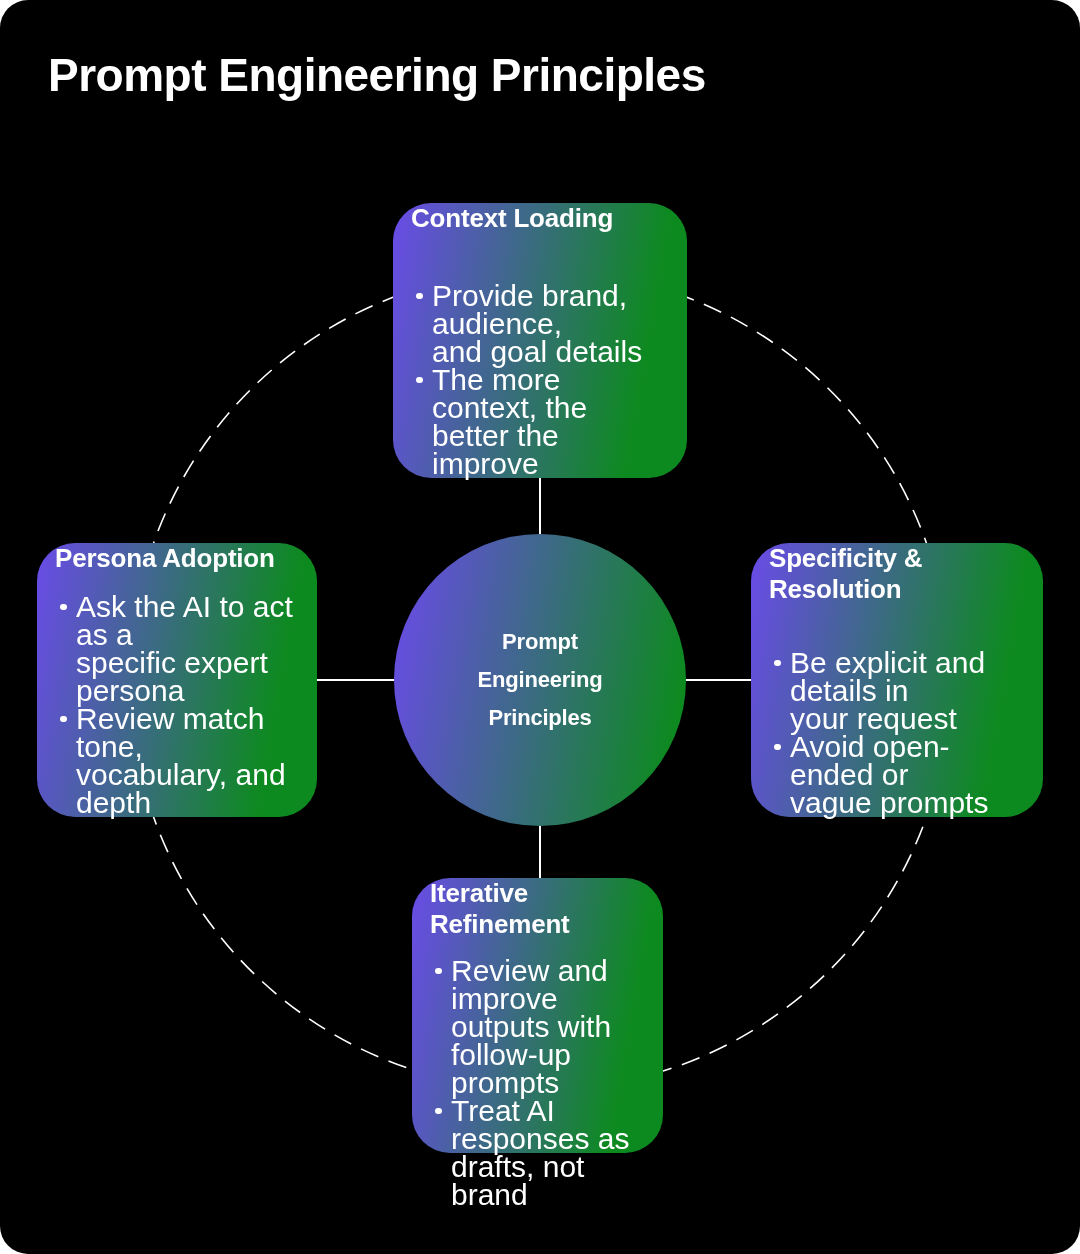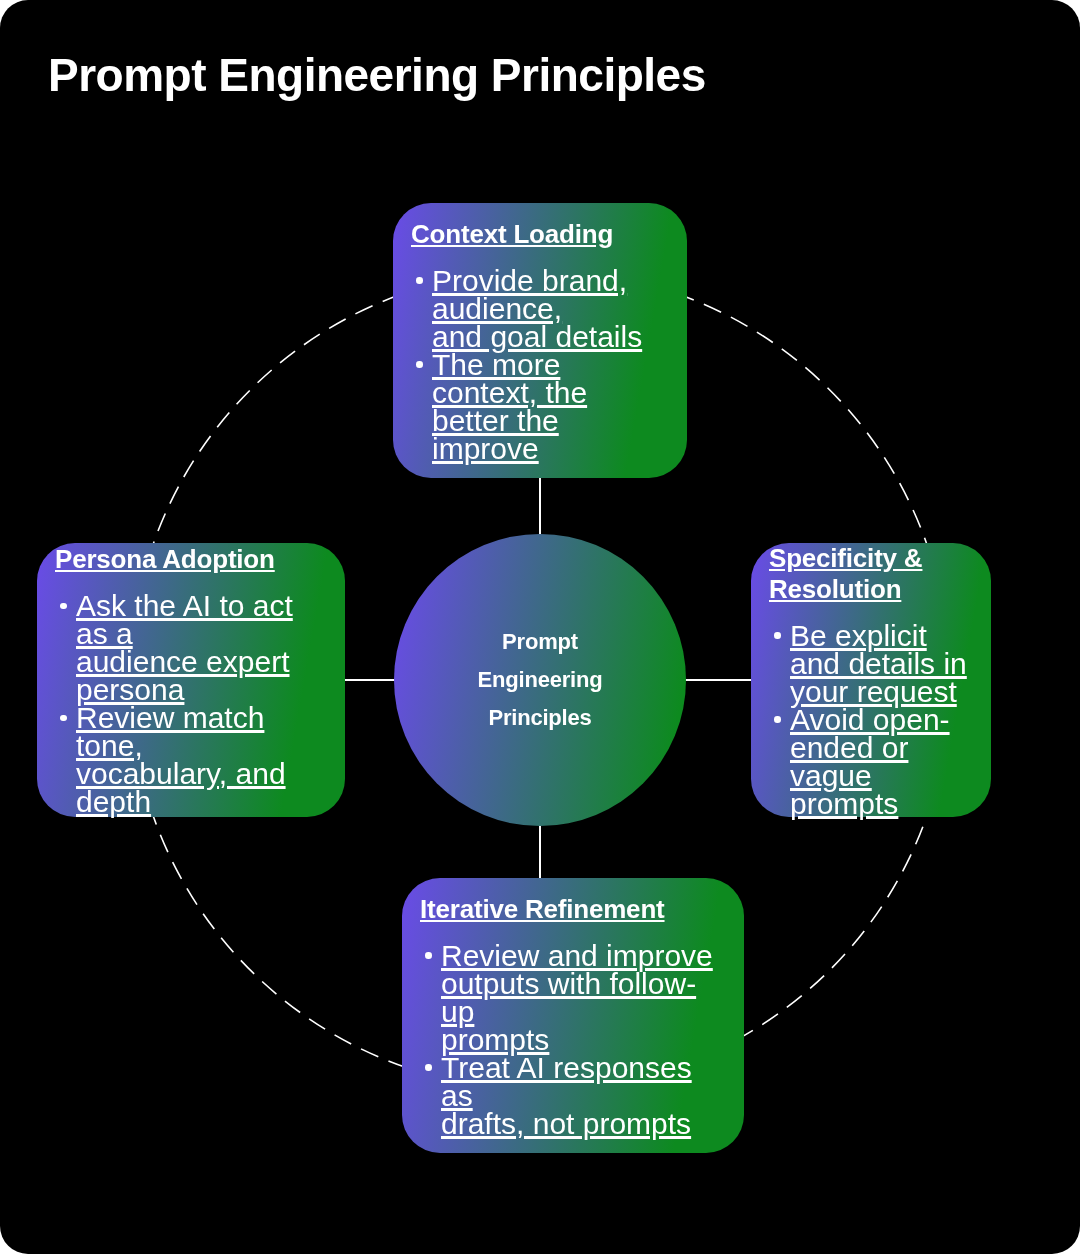--- a/index.html
+++ b/index.html
@@ -33,30 +33,29 @@
     inset: 0;
     z-index: 1;
   }
   .card {
     position: absolute;
     z-index: 2;
     border-radius: 38px;
     background: linear-gradient(100deg, var(--purple, #6a4be8) 0%, var(--green, #0d8a1f) 82%);
     display: flex;
     flex-direction: column;
-    justify-content: center;
+    justify-content: space-between;
     padding: 0 18px;
     box-sizing: border-box;
     color: var(--text, #fff);
-    text-decoration: underline;
   }
   .card-top    { left: 393px; top: 203px;  width: 294px; height: 275px; }
-  .card-left   { left: 37px;  top: 543px;  width: 308px; height: 274px; }
-  .card-right  { left: 751px; top: 543px;  width: 240px; height: 274px; }
-  .card-bottom { left: 402px; top: 878px;  width: 342px; height: 275px; }
+  .card-left   { left: 37px;  top: 543px;  width: 280px; height: 274px; }
+  .card-right  { left: 751px; top: 543px;  width: 292px; height: 274px; }
+  .card-bottom { left: 412px; top: 878px;  width: 251px; height: 275px; }
   .card h2 {
     margin: 0 0 17px 0;
     font-size: 26px;
     font-weight: 700;
     letter-spacing: -0.2px;
   }
   .card ul {
     margin: 0;
     padding: 0;
     list-style: none;
@@ -121,21 +120,21 @@
 and goal details</li>
       <li>The more context, the
 better the improve</li>
     </ul>
   </div>
 
   <div class="card card-left">
     <h2>Persona Adoption</h2>
     <ul>
       <li>Ask the AI to act as a
-audience expert persona</li>
+specific expert persona</li>
       <li>Review match tone,
 vocabulary, and depth</li>
     </ul>
   </div>
 
   <div class="card card-right">
     <h2>Specificity &amp; Resolution</h2>
     <ul>
       <li>Be explicit and details in
 your request</li>
@@ -144,21 +143,21 @@
     </ul>
   </div>
 
   <div class="card card-bottom">
     <h2>Iterative Refinement</h2>
     <ul>
       <li>Review and improve
 outputs with follow-up
 prompts</li>
       <li>Treat AI responses as
-drafts, not prompts</li>
+drafts, not brand</li>
     </ul>
   </div>
 
   <div class="center-circle">
     <div class="center-label">Prompt
 Engineering
 Principles</div>
   </div>
 
 </div>

